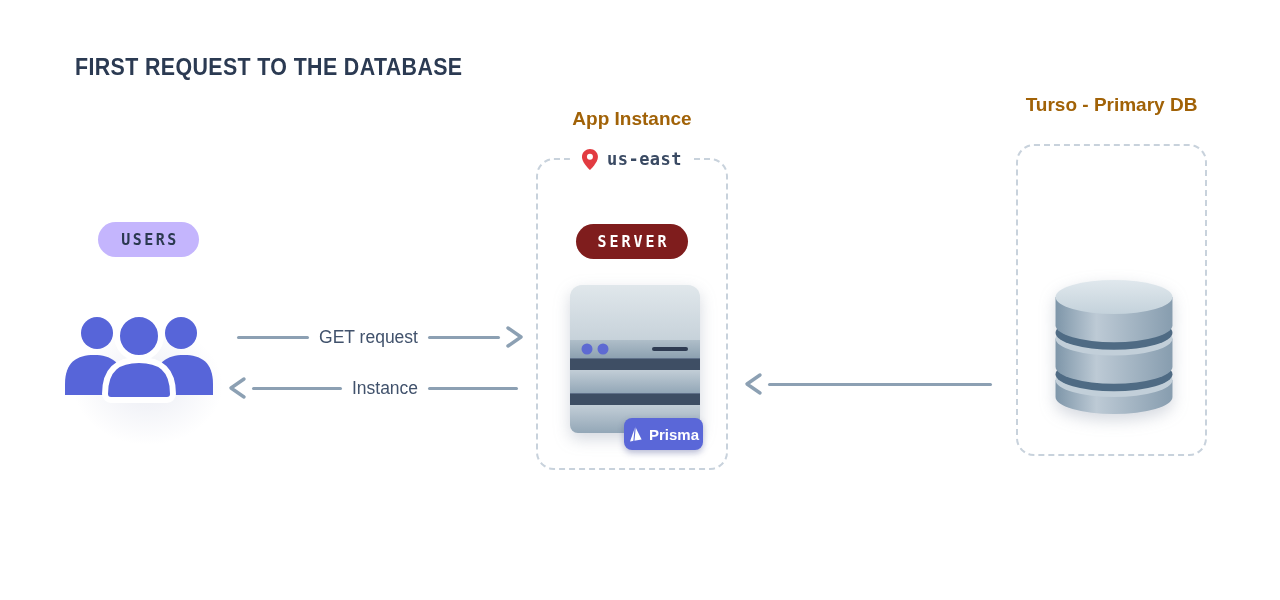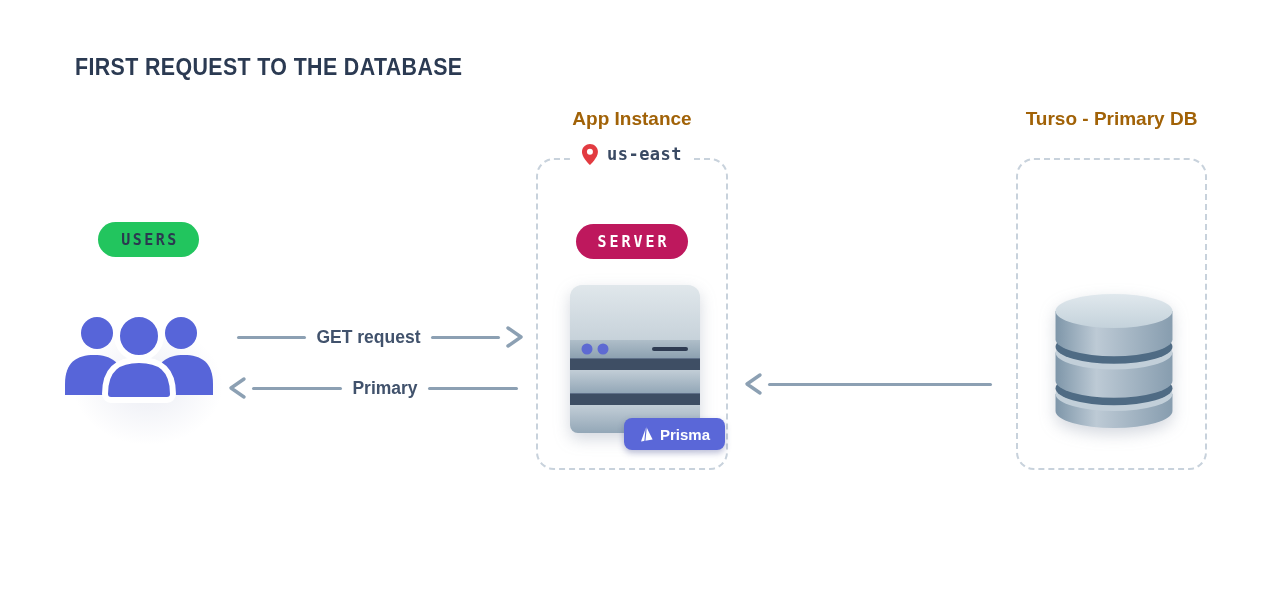--- a/index.html
+++ b/index.html
@@ -12,55 +12,55 @@
     position:absolute; left:75px; top:54px;
     font-size:23px; font-weight:800; letter-spacing:0.4px; color:#2B3A52;
     transform:scaleX(0.93); transform-origin:left center; white-space:nowrap;
   }
   
   .pill {
     position:absolute; display:flex; align-items:center; justify-content:center;
     border-radius:18px; font-family:"DejaVu Sans Mono", monospace;
     font-weight:bold; font-size:15px;
   }
-  .pill-users { left:98px; top:222px; width:101px; height:35px; background:#22c55e; color:#2B3950; letter-spacing:2.5px; }
-  .pill-server { left:50%; transform:translateX(-50%); top:64px; width:112px; height:35px; background:#be185d; color:#ffffff; letter-spacing:3px; }
+  .pill-users { left:98px; top:222px; width:101px; height:35px; background:#c4b5fd; color:#2B3950; letter-spacing:2.5px; }
+  .pill-server { left:50%; transform:translateX(-50%); top:64px; width:112px; height:35px; background:#7f1d1d; color:#ffffff; letter-spacing:3px; }
   .pill span { display:block; padding-left:3px; }
   
   .users-shadow {
     position:absolute; left:48px; top:305px; width:200px; height:160px; border-radius:50%;
     background:radial-gradient(closest-side, rgba(130,140,185,0.16), rgba(130,140,185,0.0) 75%);
   }
   .users-icon { position:absolute; left:63px; top:310px; }
   
   .arrow-row {
     position:absolute; display:flex; align-items:center; gap:10px; height:26px;
   }
   .arrow-line { flex:1; height:3px; border-radius:2px; background:#8CA0B3; }
-  .arrow-label { font-size:17.5px; font-weight:bold; color:#41526C; white-space:nowrap; }
+  .arrow-label { font-size:17.5px; font-weight:normal; color:#41526C; white-space:nowrap; }
   .chev { flex:0 0 auto; margin:0 -6px; }
   
   .zone-box {
     position:absolute; border:2px dashed #C8D2DC; border-radius:18px;
   }
   .zone-heading {
     position:absolute; left:50%; top:-52px; transform:translateX(-50%);
     font-size:19px; font-weight:bold; color:#a16207; white-space:nowrap;
   }
   .region-label {
     position:absolute; left:50%; top:-16px; transform:translateX(-50%);
-    display:flex; gap:9px; background:#ffffff; padding:0 12px; height:30px;
+    display:flex; align-items:center; gap:9px; background:#ffffff; padding:0 12px; height:30px;
     font-family:"DejaVu Sans Mono", monospace; font-weight:bold; font-size:17px;
     color:#3A4A63; letter-spacing:0.5px; white-space:nowrap;
   }
   .server-art { position:absolute; left:32px; top:125px; filter:drop-shadow(0 6px 8px rgba(100,115,140,0.28)); }
   .db-art { position:absolute; left:30px; top:127px; filter:drop-shadow(0 6px 8px rgba(100,115,140,0.28)); }
   .prisma-badge {
     position:absolute; left:86px; top:258px; height:32px;
-    display:flex; align-items:center; gap:7px; padding:0 15px;
+    display:flex; align-items:center; gap:7px; padding:0 4px;
     background:#5A67D8; border-radius:8px; color:#ffffff;
     font-size:15px; font-weight:bold;
     box-shadow:0 3px 6px rgba(60,70,140,0.35);
   }
 </style>
 </head>
 <body>
 
 <div class="canvas">
 
@@ -88,21 +88,21 @@
     <svg class="chev" width="20" height="24" viewBox="0 0 20 24">
         <polyline points="4,3 17,12 4,21" fill="none" stroke="#8CA0B3" stroke-width="3.4" stroke-linecap="round" stroke-linejoin="round"></polyline>
       </svg>
   </div>
 
   <div class="arrow-row" style="left:234px; top:375px; width:284px;">
     <svg class="chev" width="20" height="24" viewBox="0 0 20 24">
         <polyline points="16,3 3,12 16,21" fill="none" stroke="#8CA0B3" stroke-width="3.4" stroke-linecap="round" stroke-linejoin="round"></polyline>
       </svg>
     <div class="arrow-line"></div>
-    <span class="arrow-label">Primary</span>
+    <span class="arrow-label">Instance</span>
     <div class="arrow-line"></div>
   </div>
 
   <div class="zone-box" style="left:536px; top:158px; width:192px; height:312px;">
     <div class="zone-heading">App Instance</div>
     <div class="region-label">
       <svg width="16" height="21" viewBox="0 0 16 21">
           <path d="M8,0 C3.6,0 0,3.5 0,7.9 C0,13.5 8,21 8,21 C8,21 16,13.5 16,7.9 C16,3.5 12.4,0 8,0 Z" fill="#E23B41"></path>
           <circle cx="8" cy="7.8" r="3" fill="#ffffff"></circle>
         </svg>
@@ -151,21 +151,21 @@
   </div>
 
 
   <div class="arrow-row" style="left:750px; top:371px; width:242px;">
     <svg class="chev" width="20" height="24" viewBox="0 0 20 24">
         <polyline points="16,3 3,12 16,21" fill="none" stroke="#8CA0B3" stroke-width="3.4" stroke-linecap="round" stroke-linejoin="round"></polyline>
       </svg>
     <div class="arrow-line"></div>
   </div>
 
-  <div class="zone-box" style="left:1016px; top:158px; width:191px; height:312px;">
+  <div class="zone-box" style="left:1016px; top:144px; width:191px; height:312px;">
     <div class="zone-heading">Turso - Primary DB</div>
 
     <svg class="db-art" width="132" height="148" viewBox="0 0 140 150">
       <defs>
         <linearGradient id="dbBody" x1="0" y1="0" x2="1" y2="0">
           <stop offset="0" stop-color="#7E96A9"></stop>
           <stop offset="0.35" stop-color="#BDCAD5"></stop>
           <stop offset="1" stop-color="#879DAF"></stop>
         </linearGradient>
         <linearGradient id="dbTop" x1="0" y1="0" x2="0" y2="1">

